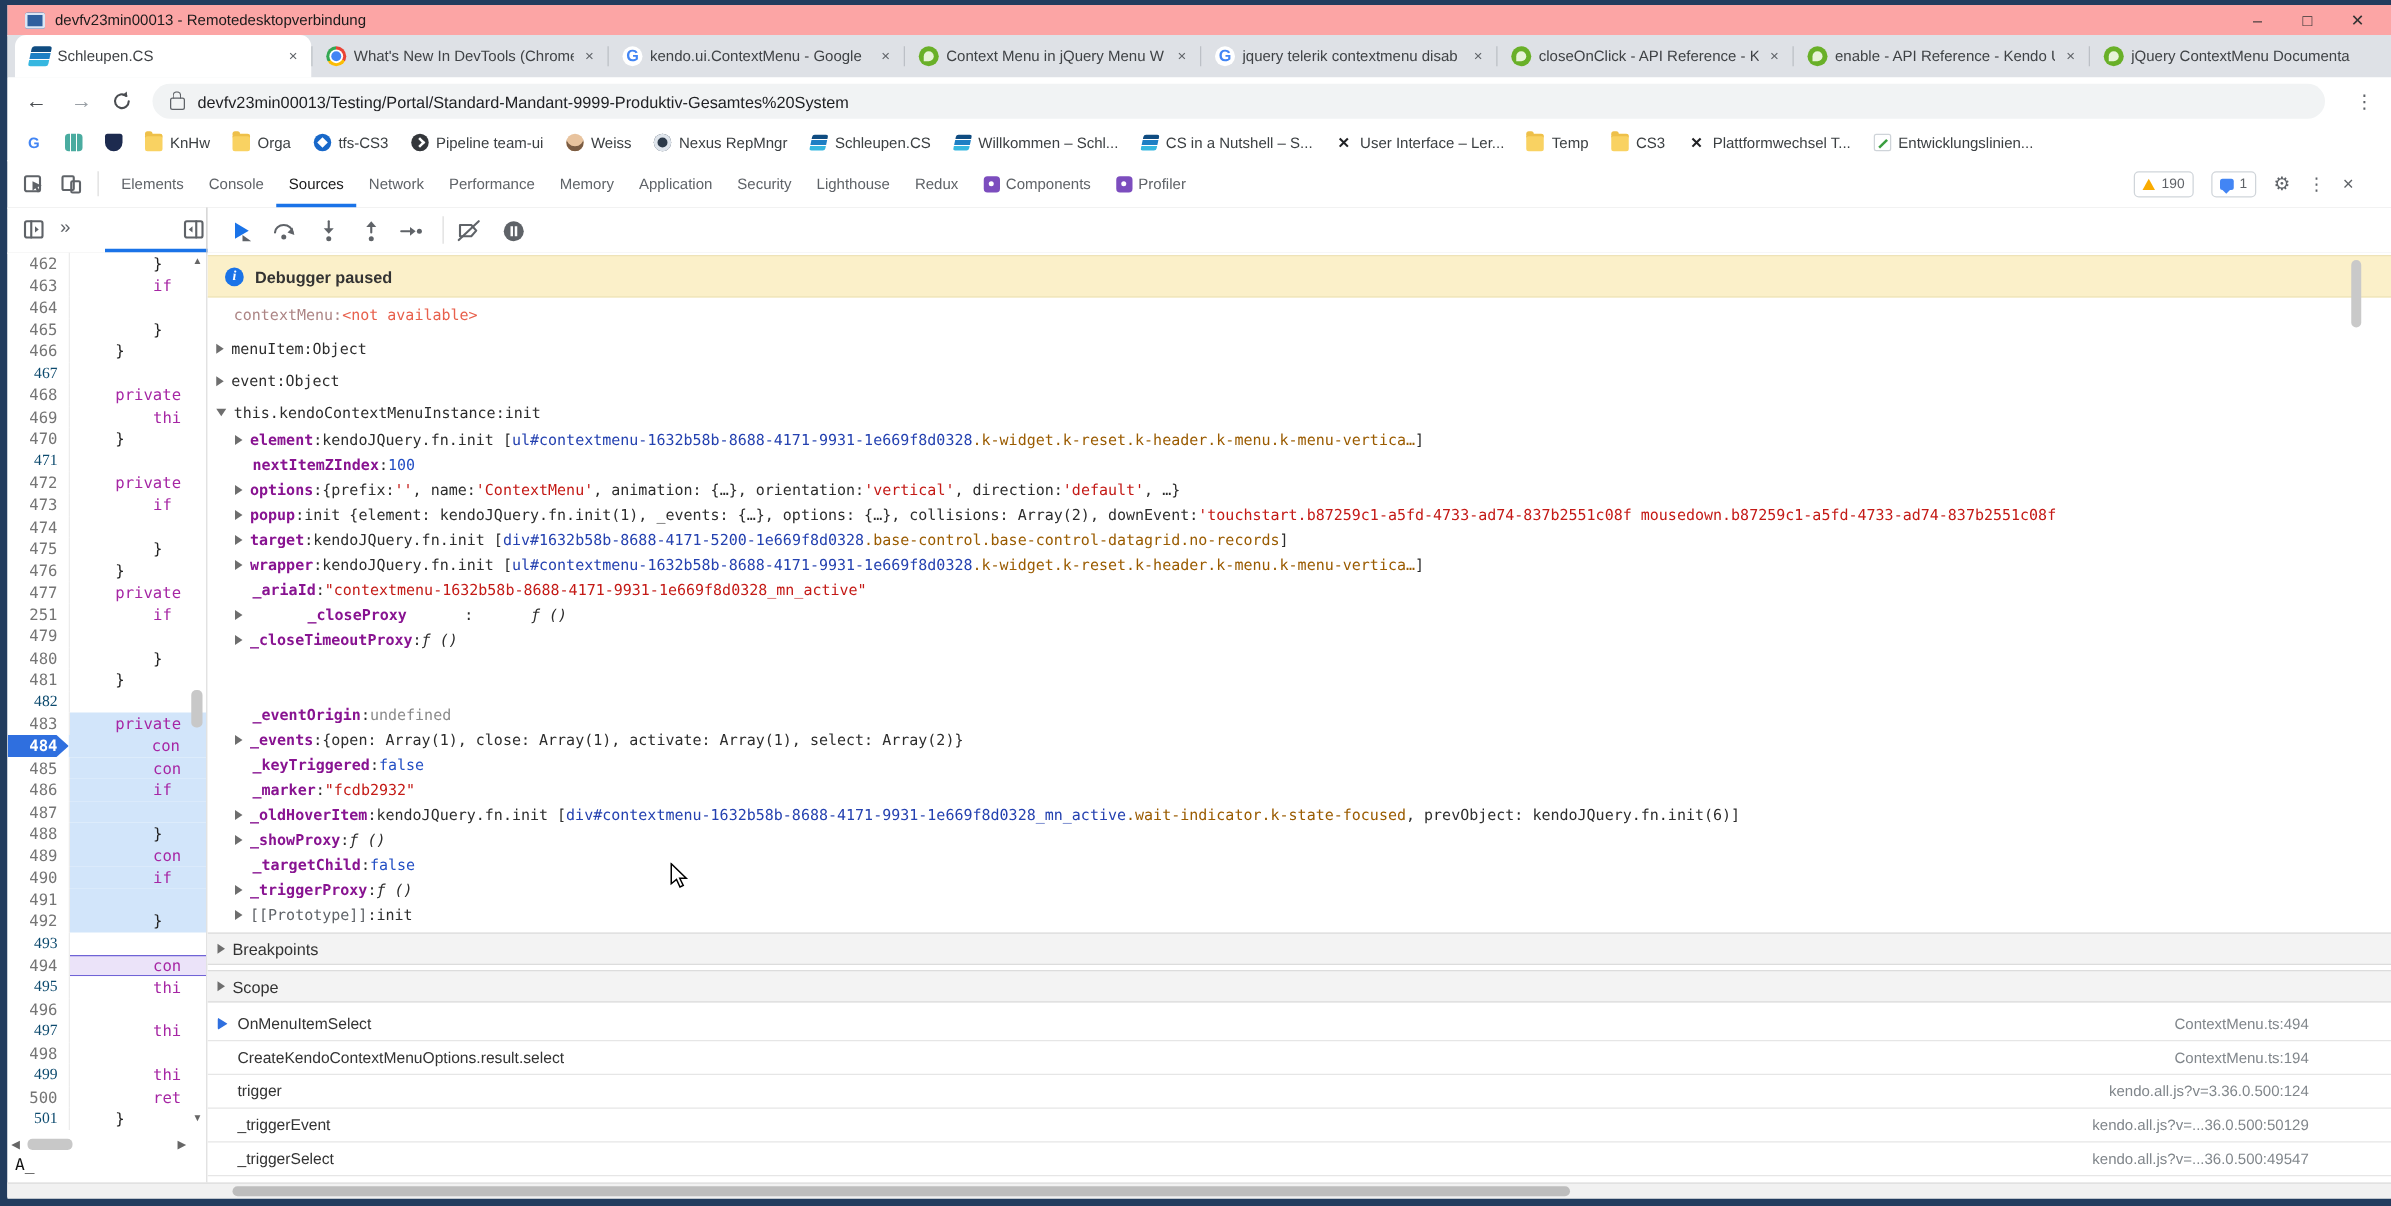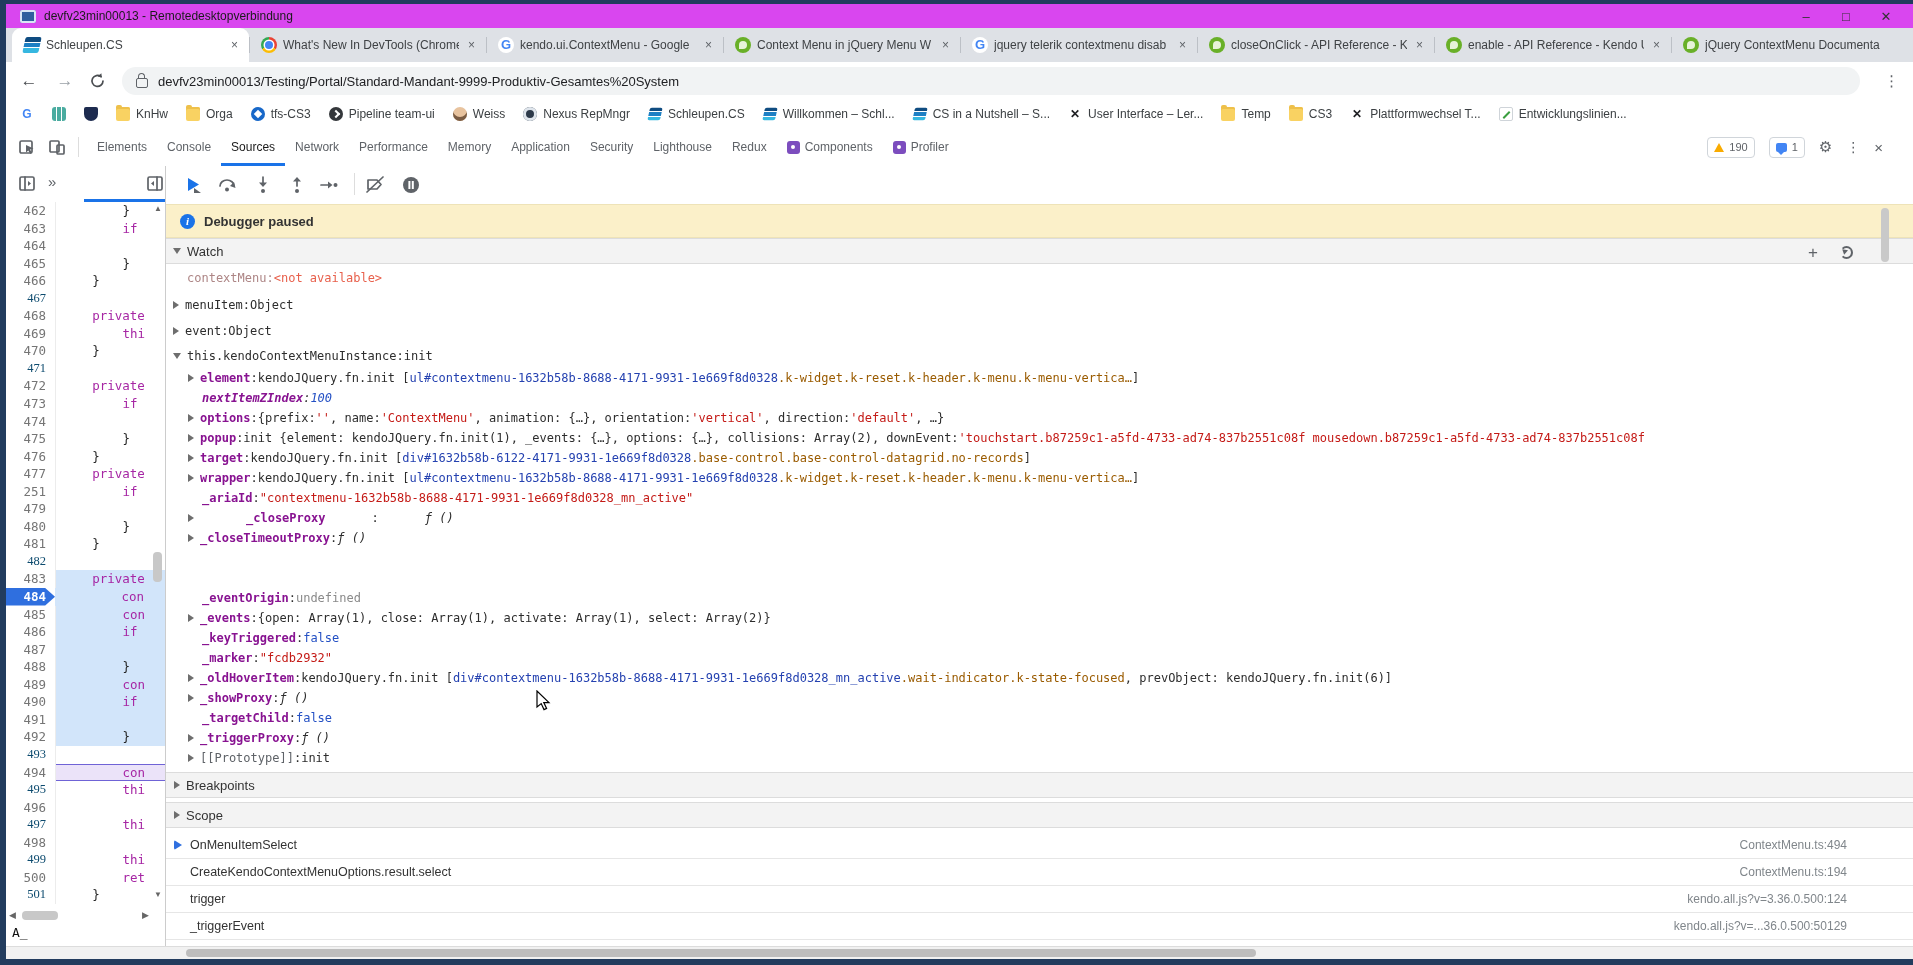--- a/index.html
+++ b/index.html
@@ -4,21 +4,21 @@
 <style>
   html,body{margin:0;padding:0;background:#9aa5b1;}
   .screen{position:relative;width:1913px;height:965px;background:#fff;overflow:hidden;
     font-family:"Liberation Sans",sans-serif;-webkit-font-smoothing:antialiased;}
   .edge{position:absolute;background:#223c5e;}
   .edge-top{left:0;top:0;width:1913px;height:4px;}
   .edge-left{left:0;top:0;width:6px;height:965px;}
   .edge-bottom{left:0;top:958px;width:1913px;height:7px;}
 
   
-  .titlebar{position:absolute;left:6px;top:4px;right:0;height:24px;background:#d946ef;
+  .titlebar{position:absolute;left:6px;top:4px;right:0;height:24px;background:#fca5a5;
     display:flex;align-items:center;border-bottom:1px solid #e3e2e6;}
   .rdp-ico{width:16px;height:13px;margin:0 8px 0 14px;background:#2f5f9e;border-radius:2px;
     box-shadow:inset 0 0 0 2px #d9e6f5, 6px 14px 0 -6px #2f5f9e;position:relative;}
   .titlebar .title{font-size:12px;color:#1b1b1b;}
   .winctl{margin-left:auto;display:flex;gap:26px;margin-right:20px;color:#333;font-size:13px;}
   .winctl span{cursor:default;width:14px;text-align:center;}
 
   
   .tabstrip{position:absolute;left:6px;top:28px;right:0;height:34px;background:#dee1e6;
     display:flex;align-items:flex-end;padding-left:6px;}
@@ -606,28 +606,20 @@
       <span class="rt">▶</span>
     </div>
   </div>
   <div class="ed-status">A_</div>
 
   <div class="sidebar">
     <div class="paused">
       <span class="info-ico">i</span>
       <span class="paused-label">Debugger paused</span>
     </div>
-    <div class="sechead">
-      <span class="tri down"></span>
-      <span class="lab">Watch</span>
-      <span class="hd-icons">
-        <span class="hd-plus">+</span>
-        <span class="hd-refresh"></span>
-      </span>
-    </div>
     <div id="watchRows">
         <div class="wrow lvl1 noarrow" style="height: 28px;">
           <span class="wname muted">contextMenu</span>
           <span class="wsep muted">: </span>
           <span class="sg-e">&lt;not available&gt;</span>
         </div>
         <div class="wrow lvl1" style="height: 26px;">
           <span class="tri right"></span>
           <span class="wname plain">menuItem</span>
           <span class="wsep">: </span>
@@ -647,21 +639,21 @@
         </div>
         <div class="wrow lvl2" style="height: 20px;">
           <span class="tri right"></span>
           <span class="wname prop">element</span>
           <span class="wsep">: </span>
           <span class="sg-p">kendoJQuery.fn.init [</span>
           <span class="sg-i">ul#contextmenu-1632b58b-8688-4171-9931-1e669f8d0328</span>
           <span class="sg-c">.k-widget.k-reset.k-header.k-menu.k-menu-vertica…</span>
           <span class="sg-p">]</span>
         </div>
-        <div class="wrow lvl2 noarrow" style="height: 20px; font-style: italic;">
+        <div class="wrow lvl2 noarrow" style="height: 20px;">
           <span class="wname prop">nextItemZIndex</span>
           <span class="wsep">: </span>
           <span class="sg-n">100</span>
         </div>
         <div class="wrow lvl2" style="height: 20px;">
           <span class="tri right"></span>
           <span class="wname prop">options</span>
           <span class="wsep">: </span>
           <span class="sg-p">{prefix: </span>
           <span class="sg-s">''</span>
@@ -678,21 +670,21 @@
           <span class="wname prop">popup</span>
           <span class="wsep">: </span>
           <span class="sg-p">init {element: kendoJQuery.fn.init(1), _events: {…}, options: {…}, collisions: Array(2), downEvent: </span>
           <span class="sg-s">'touchstart.b87259c1-a5fd-4733-ad74-837b2551c08f mousedown.b87259c1-a5fd-4733-ad74-837b2551c08f</span>
         </div>
         <div class="wrow lvl2" style="height: 20px;">
           <span class="tri right"></span>
           <span class="wname prop">target</span>
           <span class="wsep">: </span>
           <span class="sg-p">kendoJQuery.fn.init [</span>
-          <span class="sg-i">div#1632b58b-6122-4171-9931-1e669f8d0328</span>
+          <span class="sg-i">div#1632b58b-8688-4171-5200-1e669f8d0328</span>
           <span class="sg-c">.base-control.base-control-datagrid.no-records</span>
           <span class="sg-p">]</span>
         </div>
         <div class="wrow lvl2" style="height: 20px;">
           <span class="tri right"></span>
           <span class="wname prop">wrapper</span>
           <span class="wsep">: </span>
           <span class="sg-p">kendoJQuery.fn.init [</span>
           <span class="sg-i">ul#contextmenu-1632b58b-8688-4171-9931-1e669f8d0328</span>
           <span class="sg-c">.k-widget.k-reset.k-header.k-menu.k-menu-vertica…</span>

